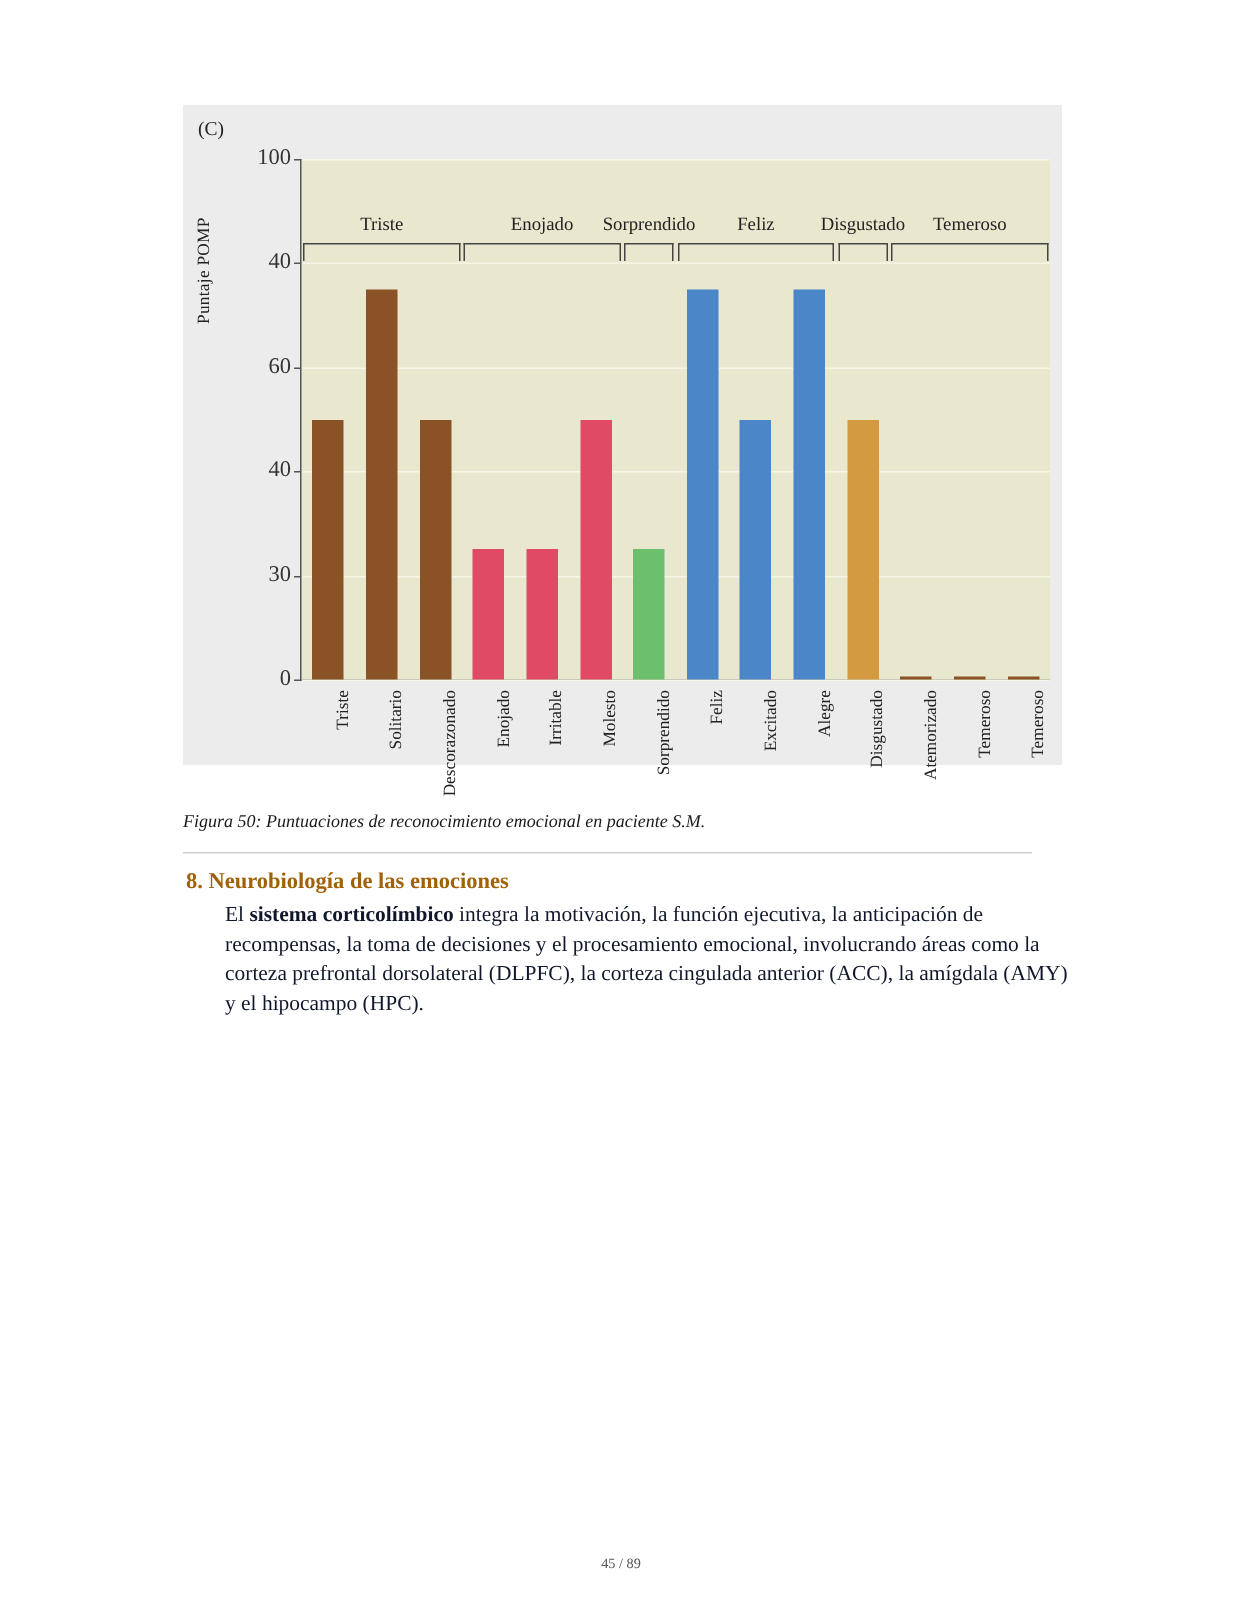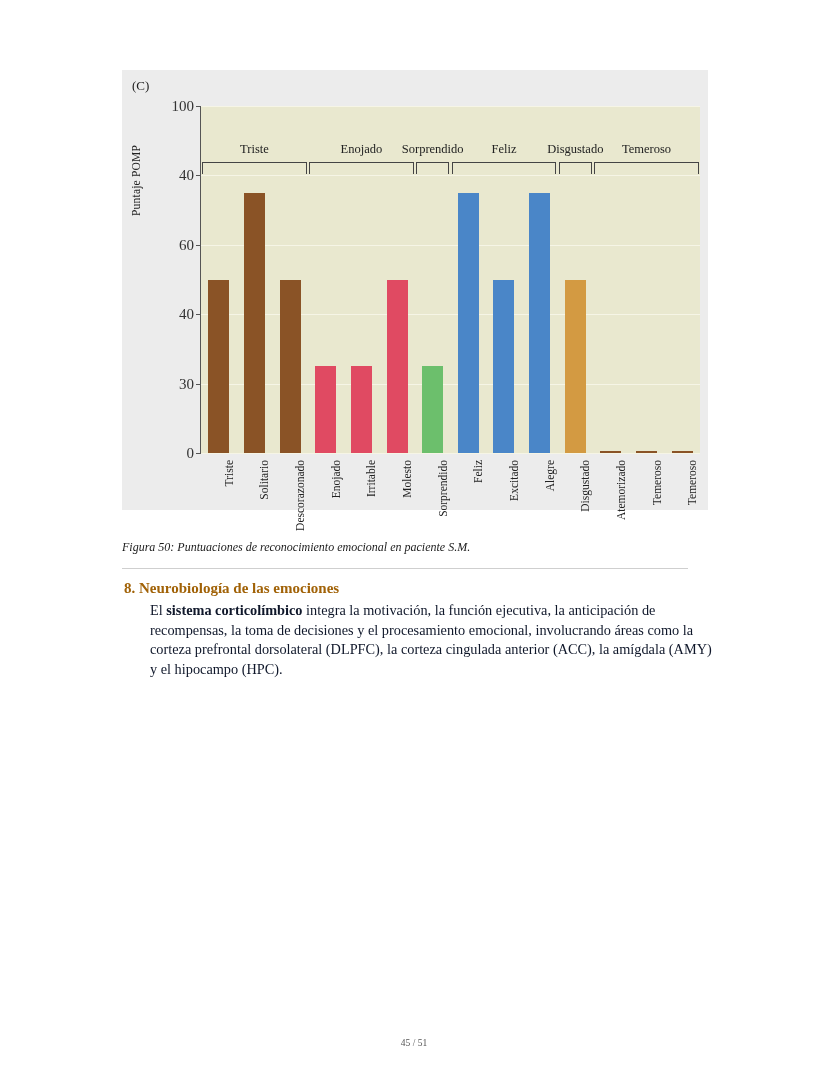--- a/index.html
+++ b/index.html
@@ -274,15 +274,15 @@
 
   <div class="caption">Figura 50: Puntuaciones de reconocimiento emocional en paciente S.M.</div>
   <div class="rule"></div>
 
   <div class="section-heading">8. Neurobiología de las emociones</div>
 
   <div class="body-text">
     <span>El </span><b>sistema corticolímbico</b><span> integra la motivación, la función ejecutiva, la anticipación de recompensas, la toma de decisiones y el procesamiento emocional, involucrando áreas como la corteza prefrontal dorsolateral (DLPFC), la corteza cingulada anterior (ACC), la amígdala (AMY) y el hipocampo (HPC).</span>
   </div>
 
-  <div class="page-number">45 / 51</div>
+  <div class="page-number">45 / 89</div>
 
 </div>
 
 </body></html>

